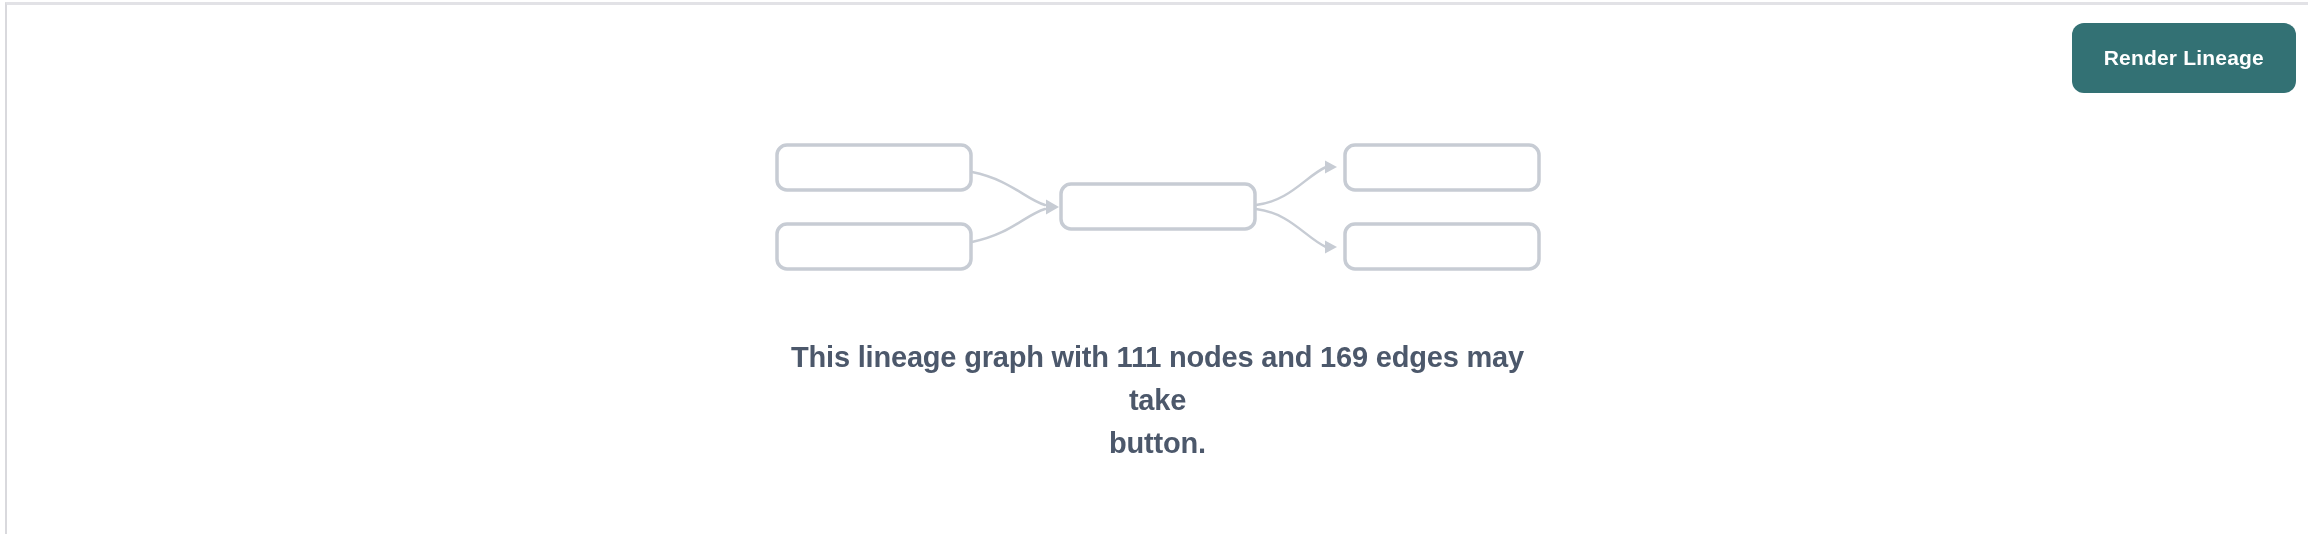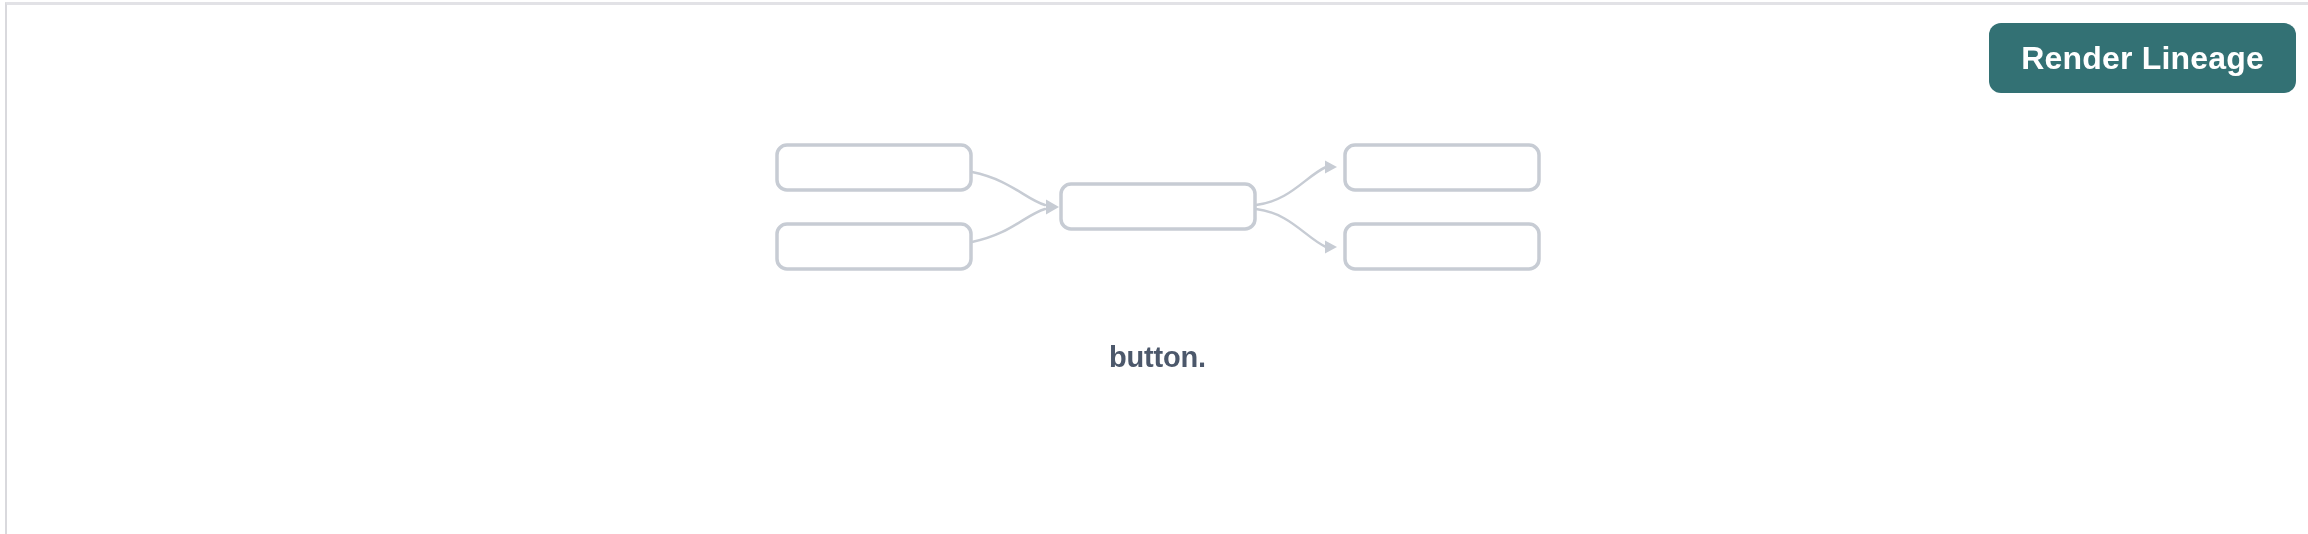--- a/index.html
+++ b/index.html
@@ -25,21 +25,21 @@
     position: absolute;
     top: 18px;
     right: 12px;
     height: 70px;
     padding: 0 32px;
     background: var(--accent, #337174);
     color: var(--button_text, #ffffff);
     border: none;
     border-radius: 12px;
     font-family: "Liberation Sans", sans-serif;
-    font-size: 32px;
+    font-size: 21px;
     font-weight: 700;
     letter-spacing: 0.2px;
     cursor: pointer;
   }
   .content {
     position: absolute;
     top: 137px;
     left: 50%;
     transform: translateX(-50%);
     width: 766px;
@@ -97,17 +97,18 @@
       <path class="edge" d="M 197 100 C 236 92, 250 73, 270 67"></path>
       <path class="head" d="M 271 57.5 L 284 65 L 271 72.5 Z"></path>
 
       <path class="edge" d="M 481 63 C 515 59, 531 34, 551 25"></path>
       <path class="head" d="M 550 18.5 L 562 25 L 550 31.5 Z"></path>
       <path class="edge" d="M 481 67 C 515 71, 531 96, 551 105"></path>
       <path class="head" d="M 550 98.5 L 562 105 L 550 111.5 Z"></path>
     </svg>
 
     <div class="message">
+      <div>This lineage graph with 111 nodes and 169 edges may take</div>
       <div>button.</div>
     </div>
 
   </div>
 </div>
 
 </body></html>

